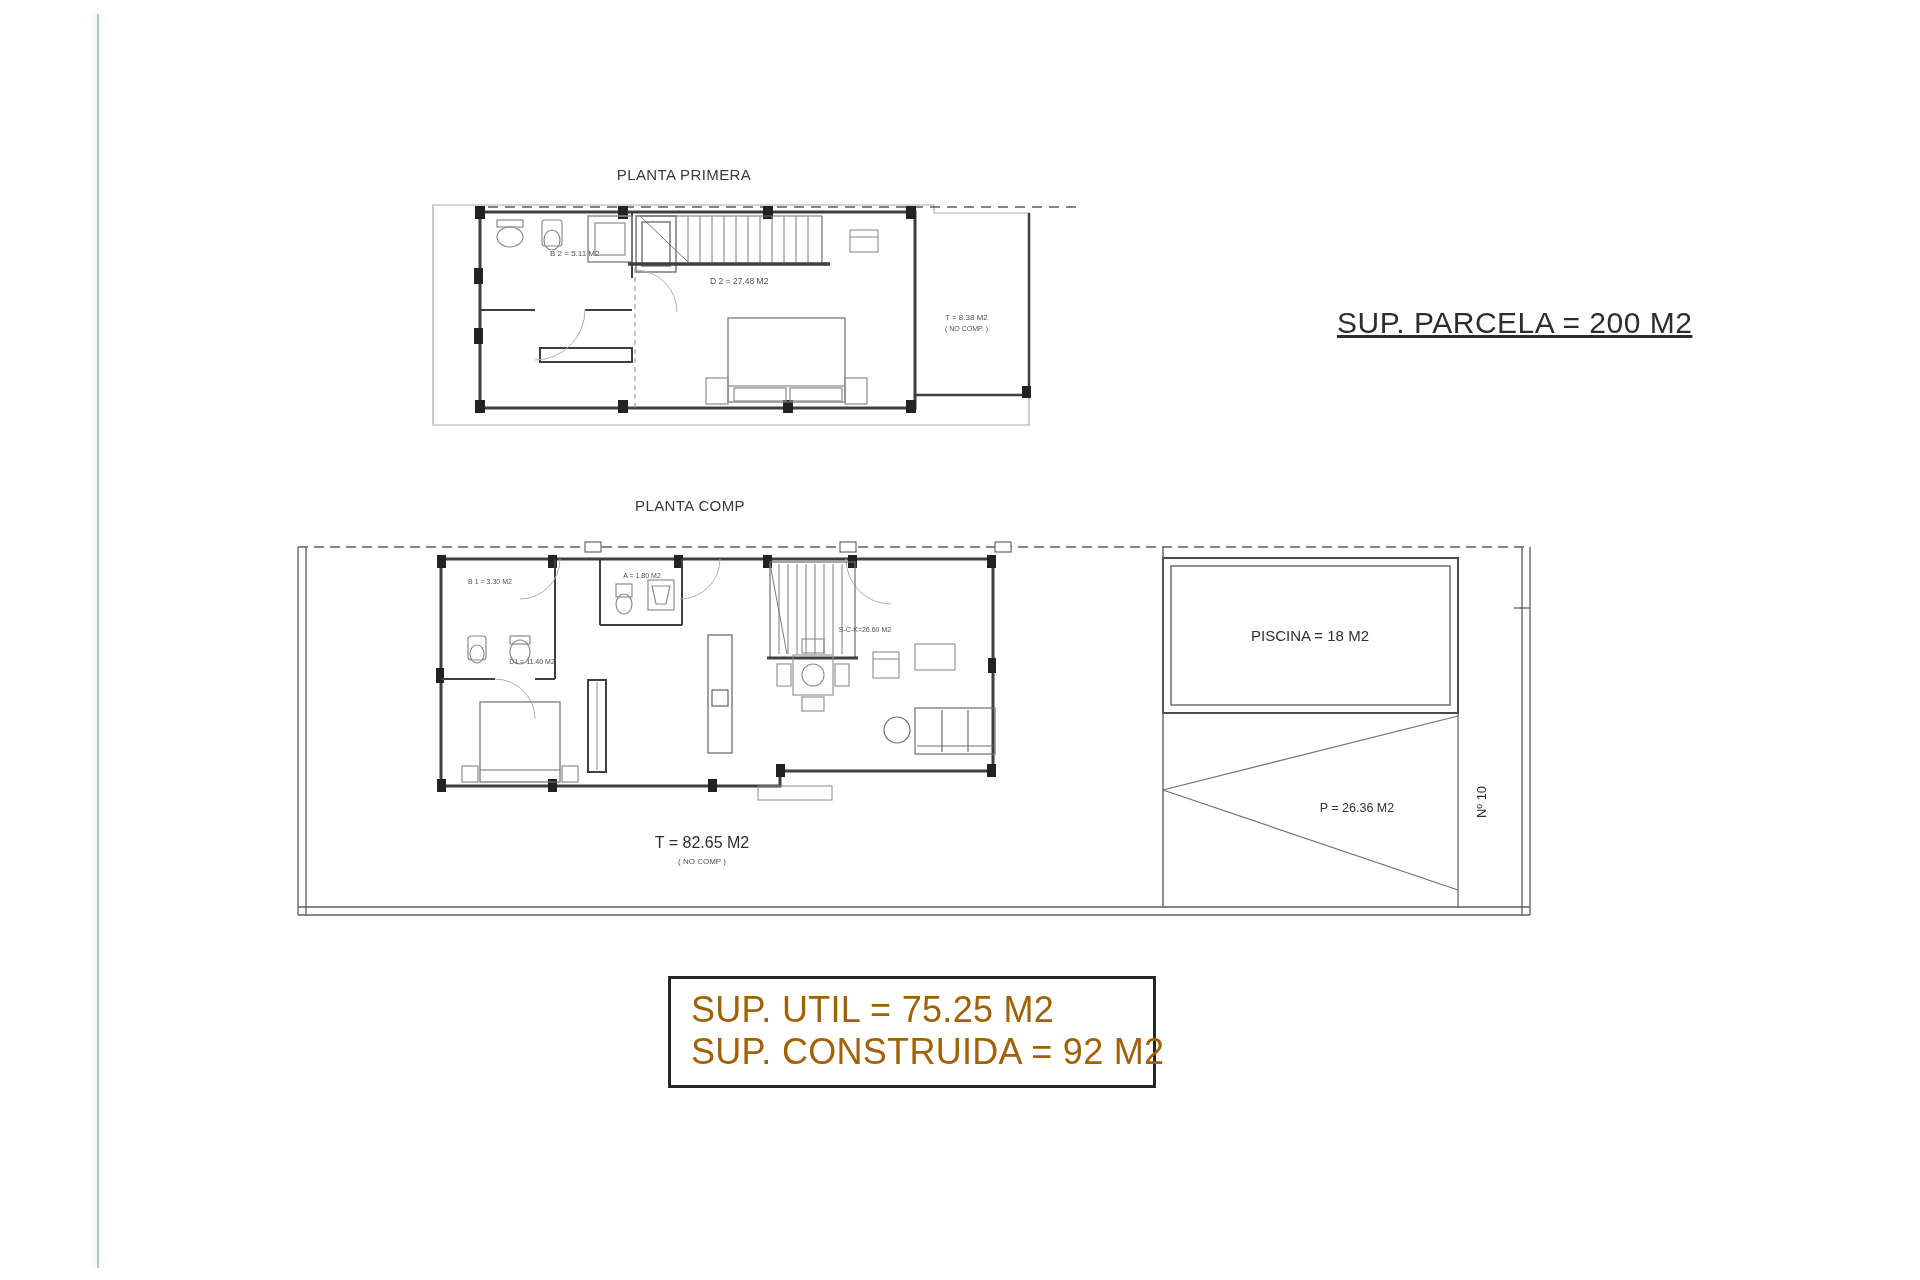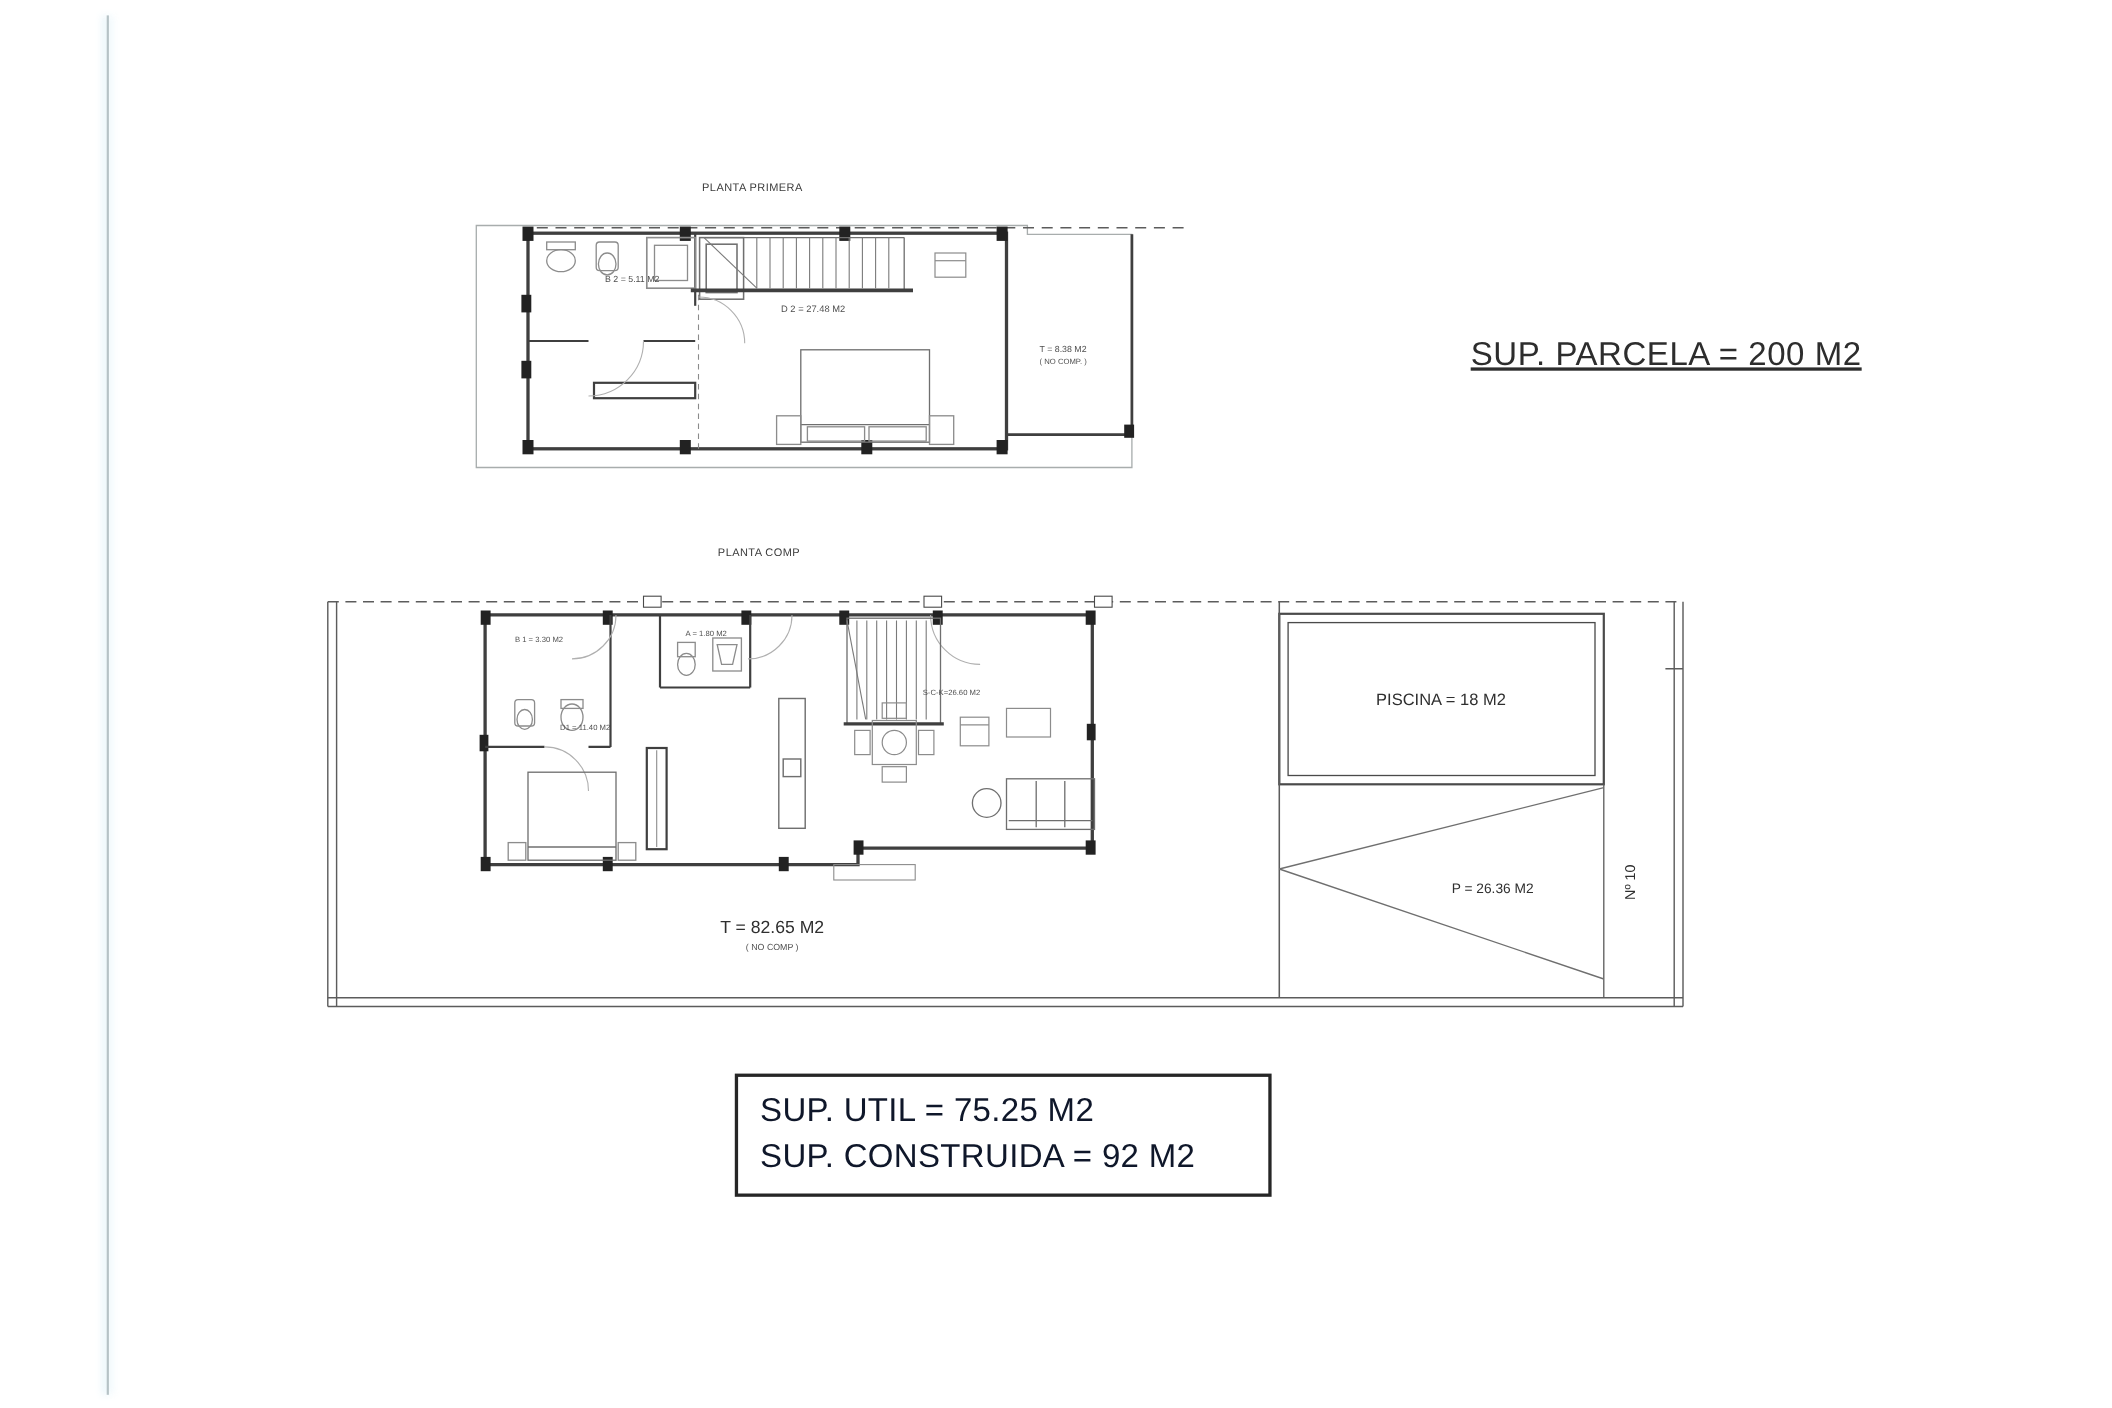--- a/index.html
+++ b/index.html
@@ -11,33 +11,33 @@
     overflow:hidden;
     color:#2b2b2b;
   }
   .abs{position:absolute;}
   .edge-line{
     left:97px;top:14px;width:2px;height:1254px;
     background:#b6c2c6;
     box-shadow:-3px 0 7px rgba(140,205,230,.45), 3px 0 7px rgba(160,215,235,.30);
   }
   .plan-title{
-    font-size:10px;letter-spacing:.4px;color:#3a3a3a;text-align:center;width:300px;
+    font-size:15px;letter-spacing:.4px;color:#3a3a3a;text-align:center;width:300px;
   }
   .parcela{
     font-size:30px;color:#2d2d2d;letter-spacing:.5px;white-space:nowrap;text-decoration:underline;
   }
   .summary-box{
     left:668px;top:976px;width:462px;
     border:3px solid #262626;
     background:#fff;
     padding:10px 0 12px 20px;
   }
   .summary-line{
-    font-size:30px;color:#0f172a;letter-spacing:.3px;line-height:42px;white-space:nowrap;
+    font-size:36px;color:#a16207;letter-spacing:.3px;line-height:42px;white-space:nowrap;
   }
   svg text{font-family:"Liberation Sans", sans-serif;fill:#4f4f4f;}
   svg .big-label{fill:#2f2f2f;}
 </style>
 </head>
 <body>
 
 <div class="abs edge-line"></div>
 
 <div class="abs plan-title" style="left:534px;top:166px;">PLANTA PRIMERA</div>

